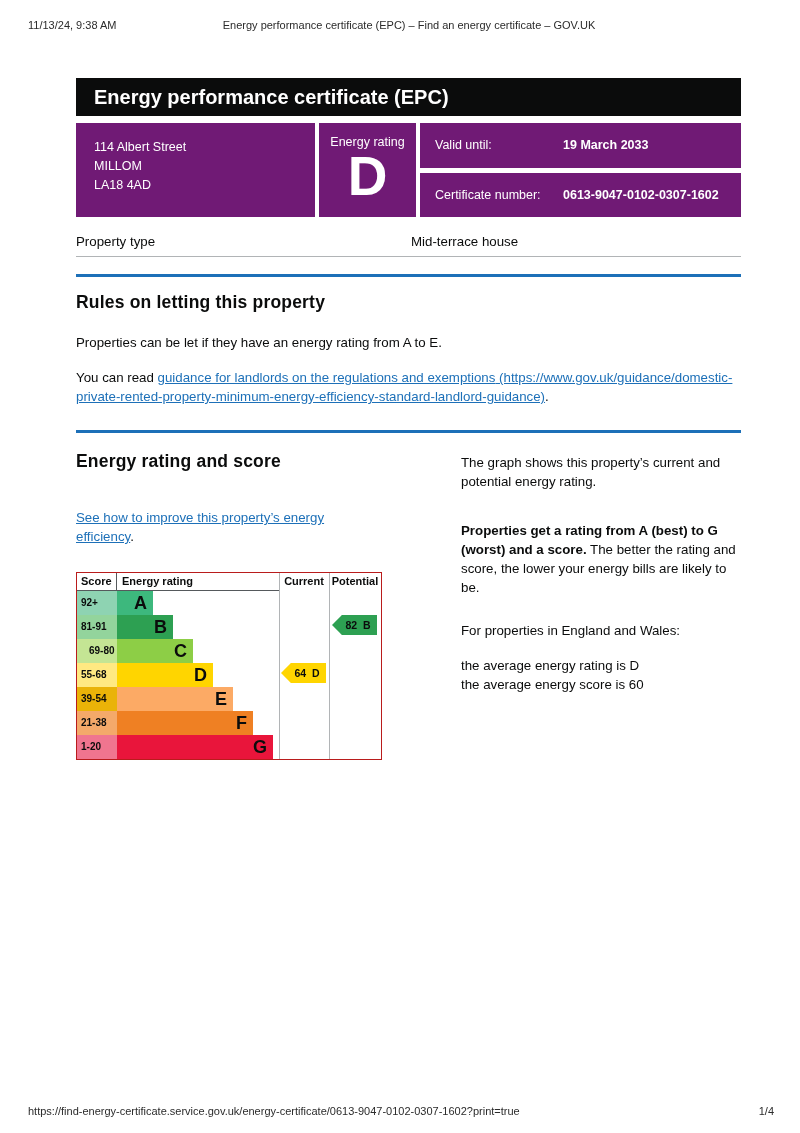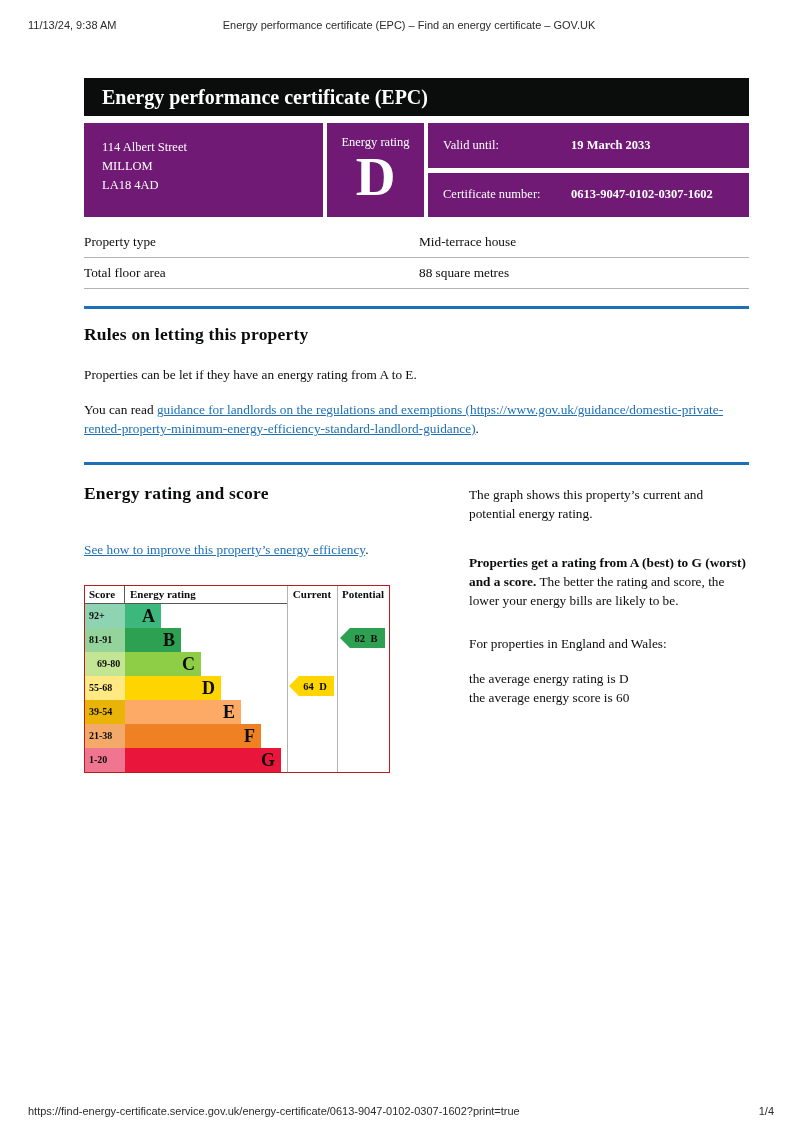--- a/index.html
+++ b/index.html
@@ -7,21 +7,21 @@
   body {
     width:800px; height:1133px; position:relative; overflow:hidden;
     font-family:"Liberation Sans", sans-serif; color:#0b0c0c;
   }
   
   .print-header { position:absolute; top:19px; left:28px; right:10px; font-size:11px; color:#2b2b2b; }
   .ph-title { position:absolute; left:0; right:0; text-align:center; }
   .print-footer { position:absolute; bottom:16px; left:28px; right:26px; font-size:11px; color:#2b2b2b;
     display:flex; justify-content:space-between; }
 
-  .content { position:absolute; left:84px; top:78px; width:665px;font-family:Liberation Serif, serif; }
+  .content { position:absolute; left:76px; top:78px; width:665px; }
 
   .banner { background:#0b0c0c; color:#fff; height:38px; line-height:38px;
     font-size:20px; font-weight:bold; padding-left:18px; }
 
   .summary { margin-top:7px; display:grid; grid-template-columns:239px 97px 1fr; column-gap:4px; height:94px; }
   .bluebox { background:#701a75; color:#fff; }
   .addr { padding:15px 0 0 18px; font-size:12.5px; line-height:1.5; }
   .rating-box { text-align:center; padding-top:12px; }
   .rating-label { font-size:12.5px; }
   .rating-letter { font-size:55px; font-weight:bold; line-height:0.95; margin-top:1px; }
@@ -102,24 +102,20 @@
         <span class="v">0613-9047-0102-0307-1602</span>
       </div>
     </div>
   </div>
 
   <div class="details">
     <div class="detail-row">
       <span class="dl">Property type</span>
       <span class="dv">Mid-terrace house</span>
     </div>
-    <div class="detail-row">
-      <span class="dl">Total floor area</span>
-      <span class="dv">88 square metres</span>
-    </div>
   </div>
 
   <hr class="rule">
 
   <div class="rules">
     <h2>Rules on letting this property</h2>
     <p>Properties can be let if they have an energy rating from A to E.</p>
     <p class="link-para"><span>You can read </span><a><span>guidance for landlords on the regulations and exemptions</span><span> (https://www.gov.uk/guidance/domestic-private-rented-property-minimum-energy-efficiency-standard-landlord-guidance)</span></a><span>.</span></p>
   </div>
 

